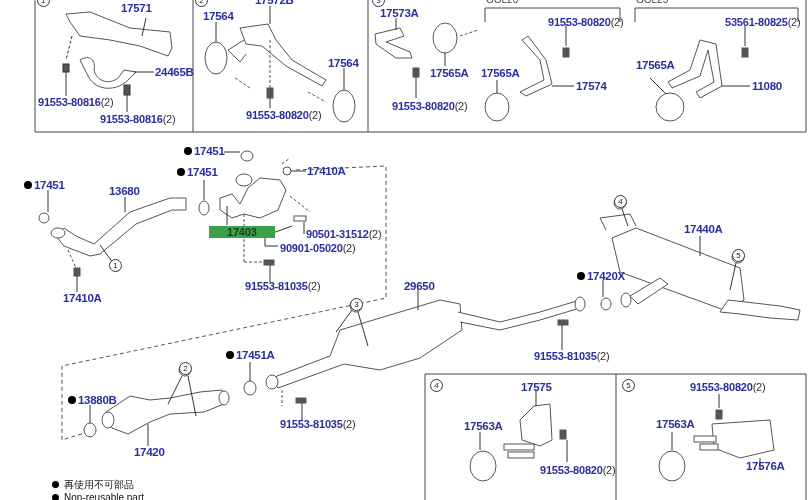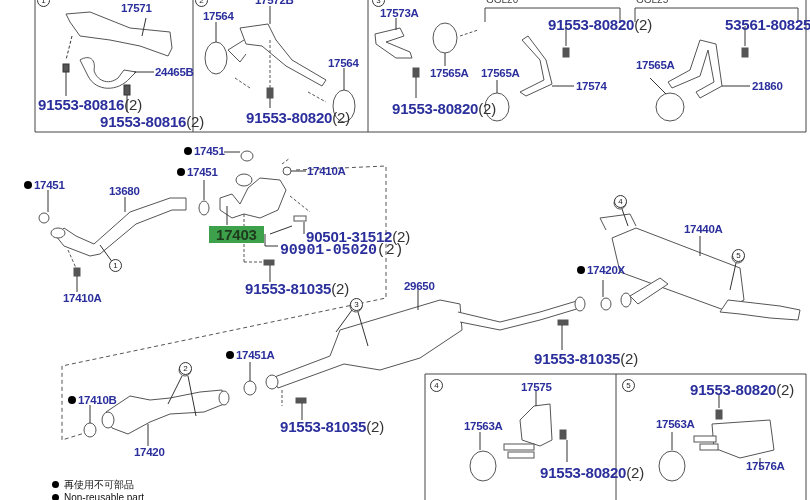--- a/index.html
+++ b/index.html
@@ -1,21 +1,21 @@
 <!DOCTYPE html>
 <html><head>
   <meta charset="utf-8">
   <style>
     html, body { margin:0; padding:0; background:#ffffff; }
     body { width:810px; height:500px; overflow:hidden; position:relative; font-family:"Liberation Sans", sans-serif; }
     #stage { position:absolute; left:0; top:0; width:810px; height:500px; }
     .lbl { position:absolute; font-family:"Liberation Sans", sans-serif; font-weight:bold; font-size:11.5px; color:#2b2f9c; white-space:nowrap; letter-spacing:-0.3px; cursor:pointer; }
-    .lbl.small { font-size:15px; letter-spacing:-0.2px; }
+    .lbl.small { font-size:11px; letter-spacing:-0.2px; }
     .lbl .qty { color:#333; font-weight:normal; }
-    .lbl.hl { background:#3da04b; color:#1d3a1d; padding:0 7px; }
+    .lbl.hl { background:#3da04b; color:#1d3a1d; padding:0 18px; }
     .dot { display:inline-block; width:8px; height:8px; border-radius:50%; background:#000; margin-right:2px; vertical-align:middle; position:relative; top:-1px; }
     .circ { position:absolute; width:11px; height:11px; border:1px solid #333; border-radius:50%; font-size:8px; line-height:11px; text-align:center; color:#222; background:#fff; font-family:"Liberation Sans", sans-serif; }
     .grp { position:absolute; font-size:10px; color:#444; font-family:"Liberation Sans", sans-serif; }
     .legend { position:absolute; font-size:10px; color:#111; font-family:"Liberation Sans", sans-serif; white-space:nowrap; }
     .legend .dot { width:7px; height:7px; margin-right:5px; }
   </style>
 </head>
 <body>
 
 <svg id="stage" viewBox="0 0 810 500" xmlns="http://www.w3.org/2000/svg">
@@ -227,38 +227,38 @@
 <div class="lbl small" style="left:246px;top:109px;"><span>91553-80820</span><span class="qty">(2)</span></div>
 
 <div class="lbl" style="left:380px;top:7px;">17573A</div>
 <div class="lbl" style="left:430px;top:67px;">17565A</div>
 <div class="lbl small" style="left:392px;top:100px;"><span>91553-80820</span><span class="qty">(2)</span></div>
 <div class="lbl small" style="left:548px;top:16px;"><span>91553-80820</span><span class="qty">(2)</span></div>
 <div class="lbl" style="left:481px;top:67px;">17565A</div>
 <div class="lbl" style="left:576px;top:80px;">17574</div>
 <div class="lbl small" style="left:725px;top:16px;"><span>53561-80825</span><span class="qty">(2)</span></div>
 <div class="lbl" style="left:636px;top:59px;">17565A</div>
-<div class="lbl" style="left:752px;top:80px;">21860</div>
+<div class="lbl" style="left:752px;top:80px;">11080</div>
 
 <div class="lbl" style="left:184px;top:145px;"><span class="dot"></span><span>17451</span></div>
 <div class="lbl" style="left:177px;top:166px;"><span class="dot"></span><span>17451</span></div>
 <div class="lbl" style="left:24px;top:179px;"><span class="dot"></span><span>17451</span></div>
 <div class="lbl" style="left:109px;top:185px;">13680</div>
 <div class="lbl" style="left:307px;top:165px;">17410A</div>
 <div class="lbl" style="left:63px;top:292px;">17410A</div>
 <div class="lbl small hl" style="left:209px;top:226px;">17403</div>
 <div class="lbl small" style="left:306px;top:228px;"><span>90501-31512</span><span class="qty">(2)</span></div>
-<div class="lbl small" style="left:280px;top:242px;font-family:Liberation Mono, monospace;"><span>90901-05020</span><span class="qty">(2)</span></div>
+<div class="lbl small" style="left:280px;top:242px;"><span>90901-05020</span><span class="qty">(2)</span></div>
 <div class="lbl small" style="left:245px;top:280px;"><span>91553-81035</span><span class="qty">(2)</span></div>
 <div class="lbl" style="left:404px;top:280px;">29650</div>
-<div class="lbl" style="left:577px;top:264px;"><span class="dot"></span><span>17420X</span></div>
+<div class="lbl" style="left:577px;top:270px;"><span class="dot"></span><span>17420X</span></div>
 <div class="lbl" style="left:684px;top:223px;">17440A</div>
 <div class="lbl small" style="left:534px;top:350px;"><span>91553-81035</span><span class="qty">(2)</span></div>
 <div class="lbl" style="left:226px;top:349px;"><span class="dot"></span><span>17451A</span></div>
-<div class="lbl" style="left:68px;top:394px;"><span class="dot"></span><span>17410B</span></div>
+<div class="lbl" style="left:68px;top:394px;"><span class="dot"></span><span>13880B</span></div>
 <div class="lbl" style="left:134px;top:446px;">17420</div>
 <div class="lbl small" style="left:280px;top:418px;"><span>91553-81035</span><span class="qty">(2)</span></div>
 
 <div class="lbl" style="left:521px;top:381px;">17575</div>
 <div class="lbl" style="left:464px;top:420px;">17563A</div>
 <div class="lbl small" style="left:540px;top:464px;"><span>91553-80820</span><span class="qty">(2)</span></div>
 
 <div class="lbl small" style="left:690px;top:381px;"><span>91553-80820</span><span class="qty">(2)</span></div>
 <div class="lbl" style="left:656px;top:418px;">17563A</div>
 <div class="lbl" style="left:746px;top:460px;text-align:right;">17576A</div>

